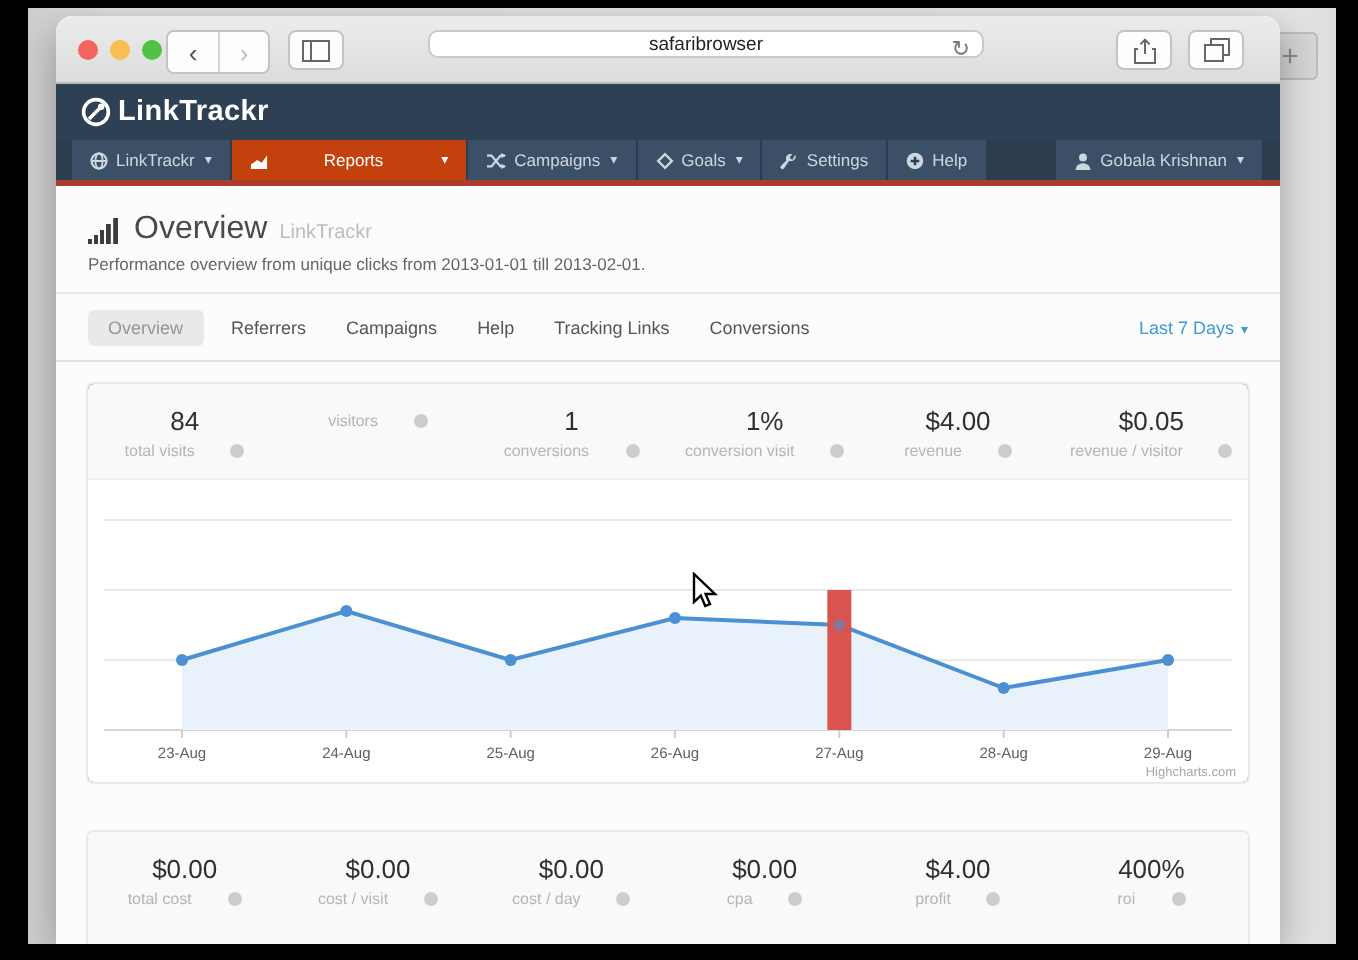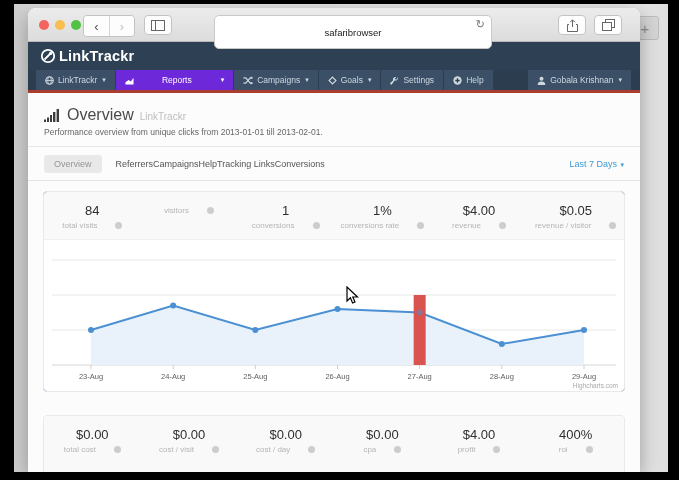--- a/index.html
+++ b/index.html
@@ -13,47 +13,47 @@
   .toolbar { height:34px; background:linear-gradient(#ececec,#dcdcdc); border-bottom:1px solid #b9b9b9;
     border-radius:8px 8px 0 0; position:relative; }
   .traffic { position:absolute; top:12px; left:11px; display:flex; gap:6px; }
   .light { width:10px; height:10px; border-radius:50%; }
   .navbtns { position:absolute; left:55px; top:7px; display:flex; border:1px solid #c3c3c3; border-radius:4px; overflow:hidden; }
   .navbtn { width:25px; height:20px; background:#fdfdfd; display:flex; align-items:center; justify-content:center;
     font-size:13px; color:#555; }
   .navbtn + .navbtn { border-left:1px solid #d5d5d5; color:#c0c0c0; }
   .sidebtn { position:absolute; left:116px; top:7px; width:28px; height:20px; background:#fdfdfd;
     border:1px solid #c3c3c3; border-radius:4px; display:flex; align-items:center; justify-content:center; }
-  .urlfield { position:absolute; left:186px; top:7px; width:278px; height:34px; background:#fff;
+  .urlfield { position:absolute; left:186px; top:7px; width:278px; height:14px; background:#fff;
     border:1px solid #c9c9c9; border-radius:5px; font-size:9.5px; color:#222; display:flex; align-items:center; justify-content:center; }
   .reload { position:absolute; right:6px; top:2px; font-size:11px; color:#777; }
   .chromebtn { position:absolute; top:7px; width:28px; height:20px; background:#fdfdfd; border:1px solid #c3c3c3;
     border-radius:4px; display:flex; align-items:center; justify-content:center; }
   .newtab { position:absolute; top:12px; left:617px; width:28px; height:24px; background:#d6d6d6;
     border:1px solid #bdbdbd; border-radius:3px; color:#8d8d8d; font-size:15px; display:flex; align-items:center; justify-content:center; }
   
   .appheader { height:28px; background:#2e4154; display:flex; align-items:center; padding-left:12px; }
   .logo { display:flex; align-items:center; gap:3px; color:#fff; font-weight:bold; font-size:14.5px; letter-spacing:.2px; }
   .appnav { height:23px; background:#2c3d4f; display:flex; align-items:stretch; border-bottom:3px solid #a93d30;
     padding-left:8px; position:relative; }
   .navitem { display:flex; align-items:center; gap:4px; background:#3b5066; color:#cdd7e0; font-size:8.5px;
     padding:0 9px; margin-right:1px; white-space:nowrap; }
-  .navitem.active { background:#6d28d9; color:#fff;gap:28px; }
+  .navitem.active { background:#c2410c; color:#fff;gap:28px; }
   .navitem svg { flex:0 0 auto; }
   .caret { font-size:7px; margin-left:1px; }
   .usermenu { position:absolute; right:8px; top:0; bottom:0; }
   
   .content { background:#fcfcfc; height:100%; }
   .pagehead { padding:13px 16px 9px; border-bottom:1px solid #e8e8e8; }
   .titlerow { display:flex; align-items:baseline; gap:6px; }
   .pagetitle { font-size:16px; color:#4a4a4a; }
   .titlesuffix { font-size:10px; color:#bdbdbd; }
   .subtitle { font-size:8.5px; color:#666; margin-top:3px; }
   .tabsrow { display:flex; align-items:center; padding:8px 16px 7px; border-bottom:1px solid #e3e3e3; }
-  .tab { font-size:9px; color:#555; }
+  .tab { font-size:9px; color:#555; margin-right:20px; }
   .tab.active { background:#e9e9e9; color:#959595; padding:4px 10px; border-radius:3px; margin-right:14px; }
   .daterange { margin-left:auto; font-size:9px; color:#3d9bd5; }
   
   .panel { margin:10px 15px 0; border:1px solid #e9e9e9; border-radius:4px; background:#4c1d95; overflow:hidden; }
   .statsrow { display:flex; background:#f9f9f9; padding:11px 0 9px; }
   .statsrow.btm { padding-bottom:20px; }
   .stat { flex:1; text-align:center; }
   .statval { font-size:13px; color:#2f2f2f; }
   .statlbl { font-size:8px; color:#b5b5b5; margin-top:3px; display:flex; align-items:center; justify-content:center; gap:18px; }
   .info { width:7px; height:7px; border-radius:50%; background:#cdcdcd; display:inline-block; }
@@ -219,21 +219,21 @@
             <div class="stat">
               <div class="statval">1</div>
               <div class="statlbl">
                 <span>conversions</span>
                 <span class="info"></span>
               </div>
             </div>
             <div class="stat">
               <div class="statval">1%</div>
               <div class="statlbl">
-                <span>conversions rate</span>
+                <span>conversion visit</span>
                 <span class="info"></span>
               </div>
             </div>
             <div class="stat">
               <div class="statval">$4.00</div>
               <div class="statlbl">
                 <span>revenue</span>
                 <span class="info"></span>
               </div>
             </div>

